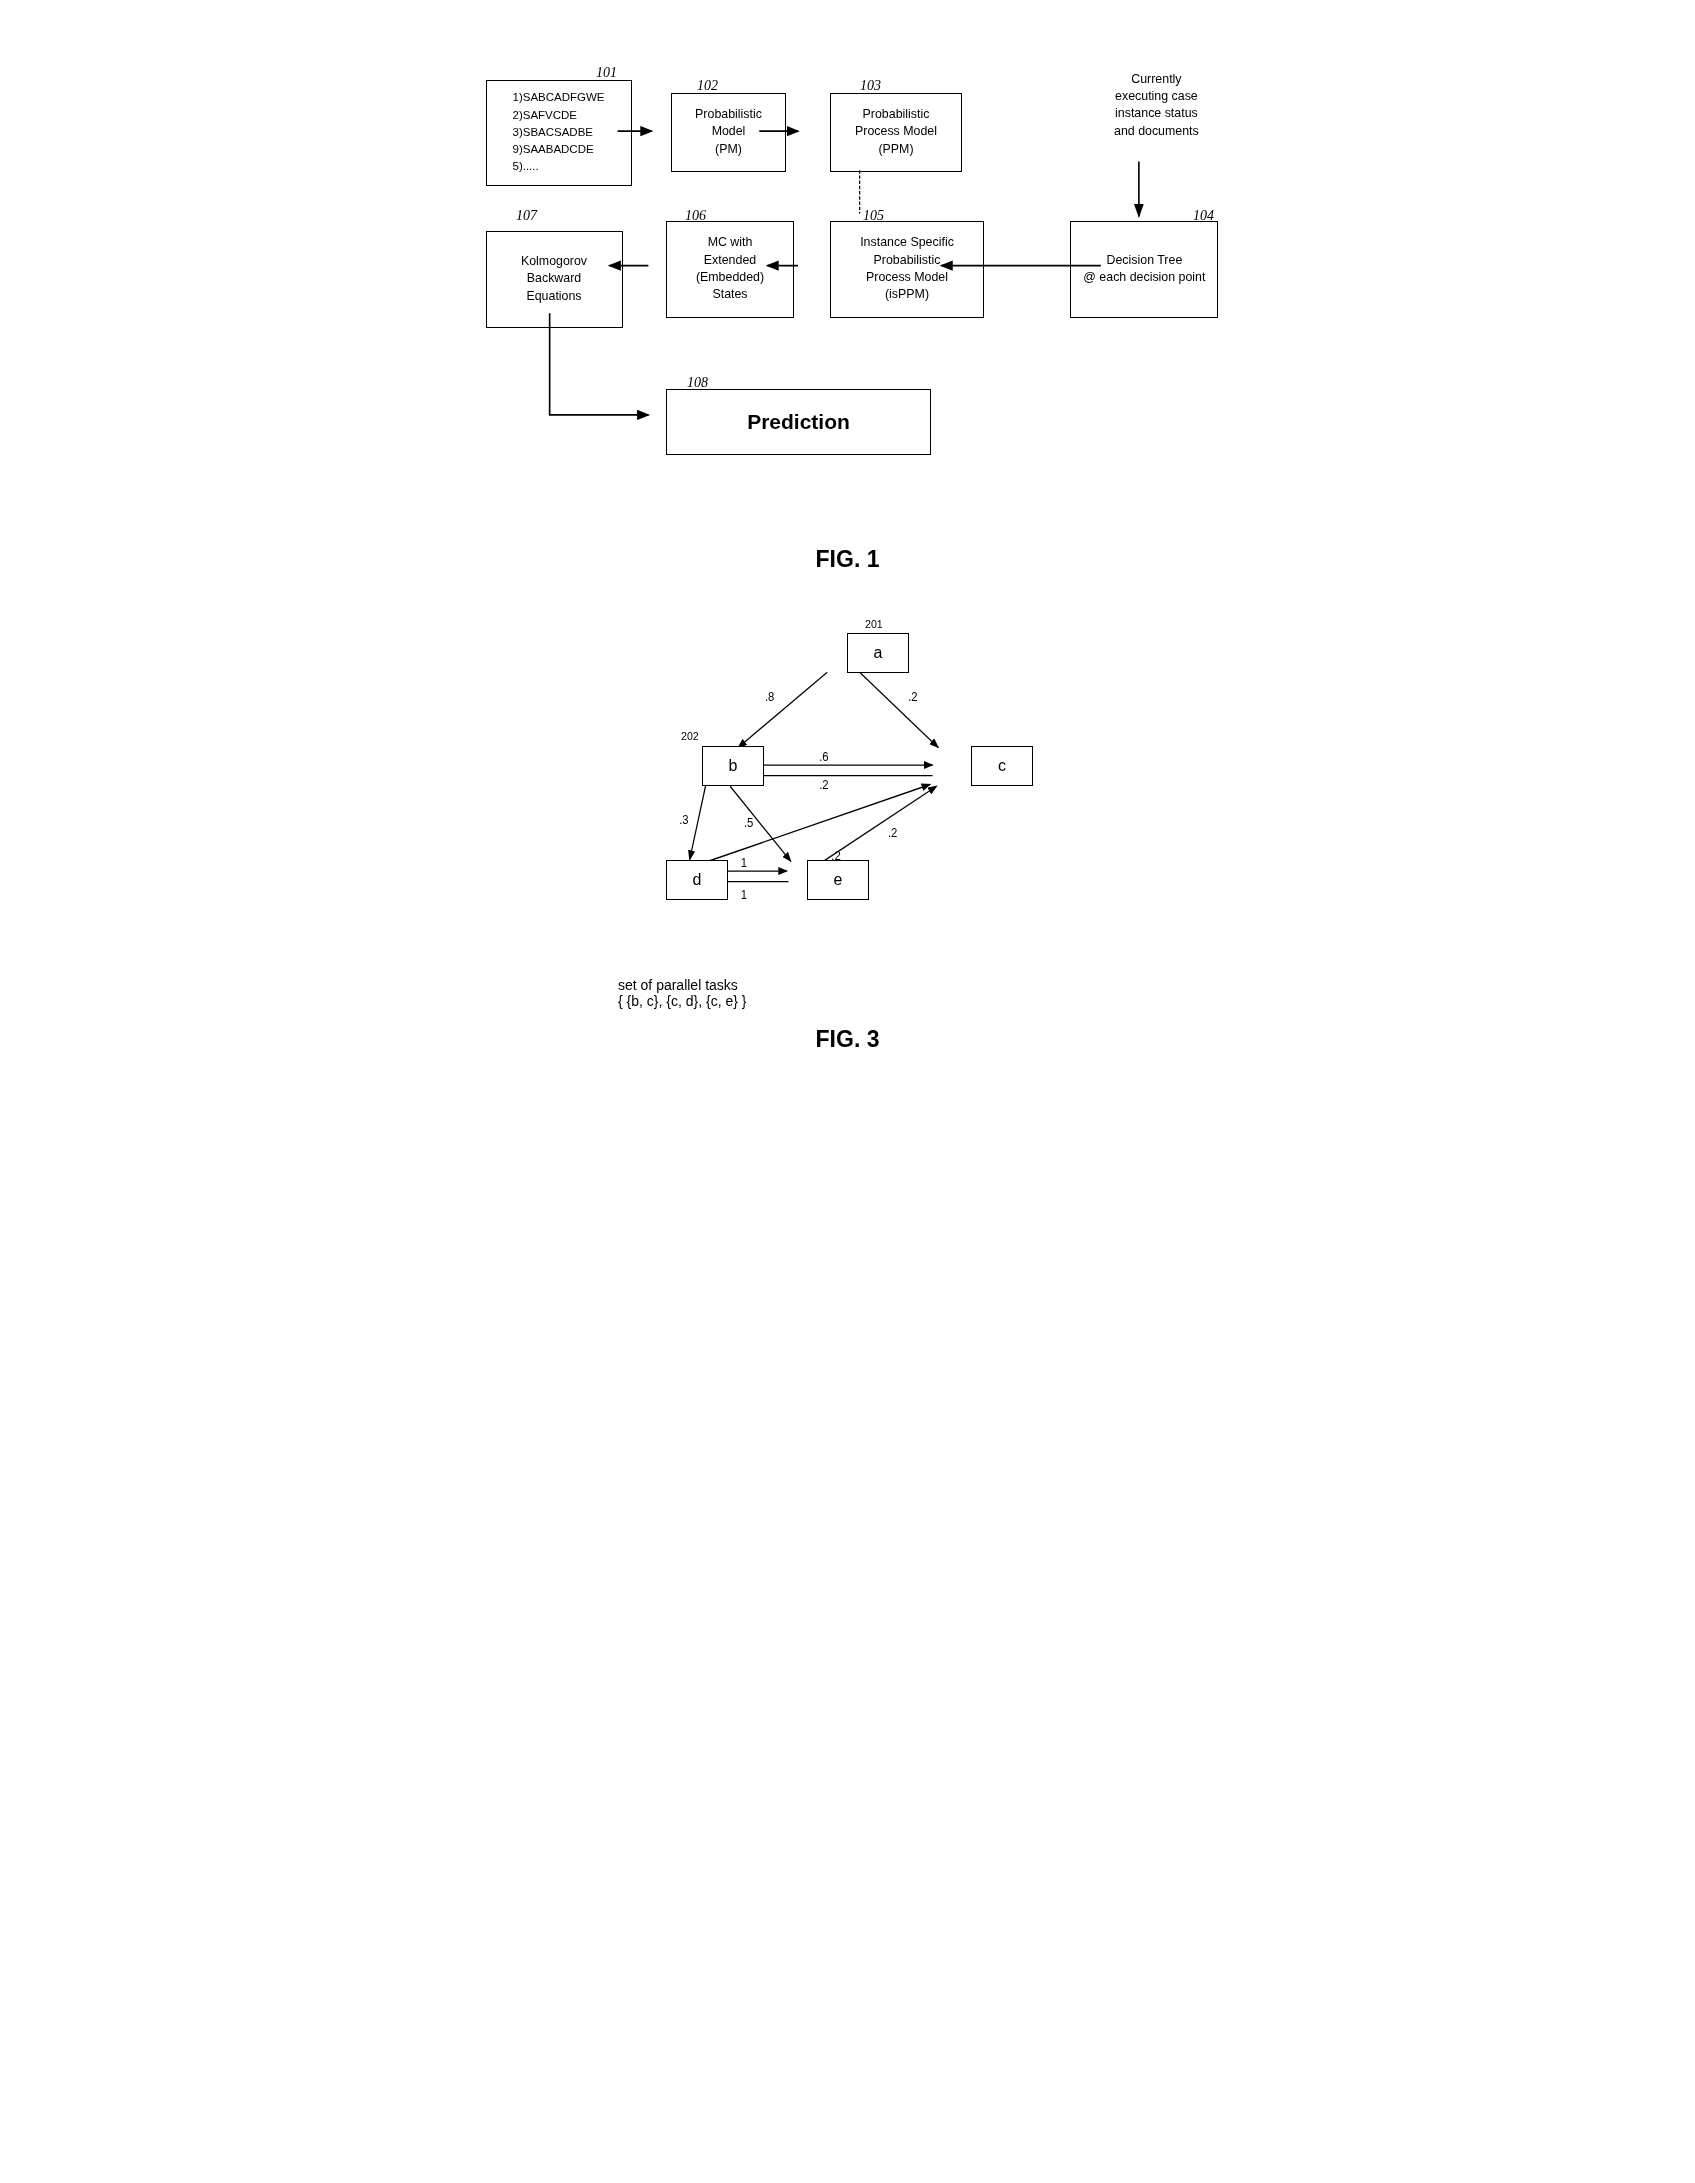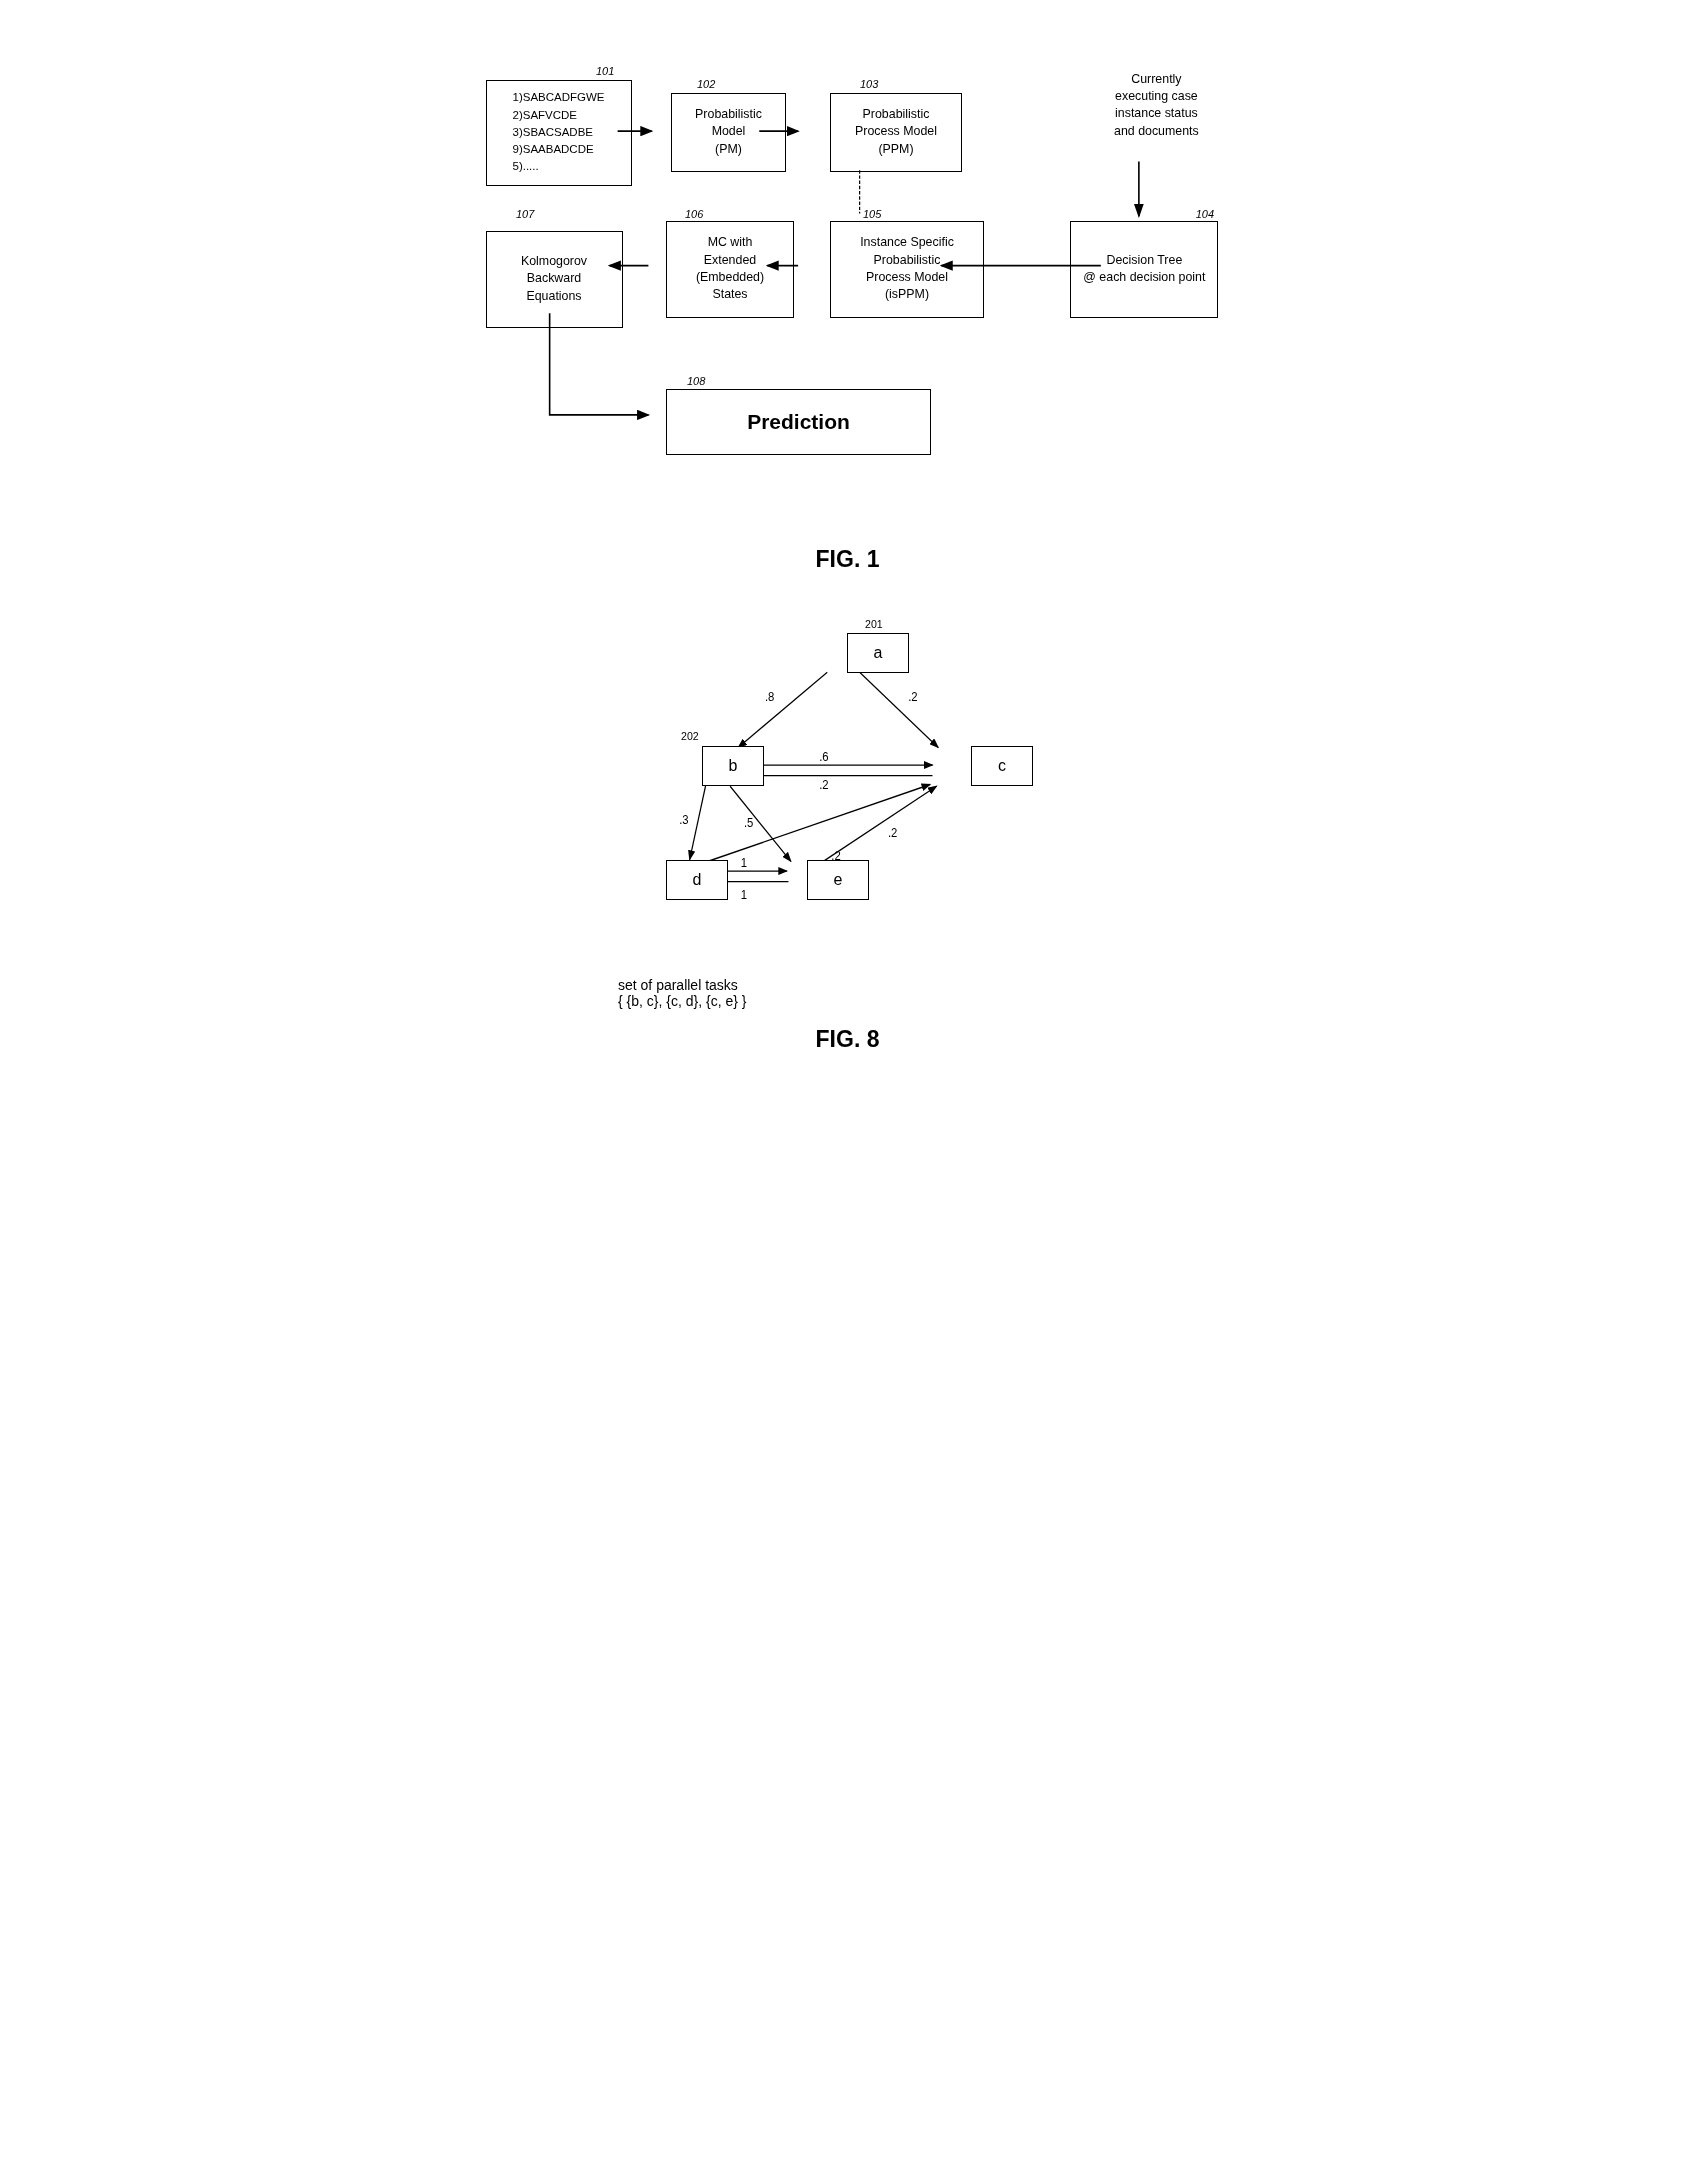--- a/index.html
+++ b/index.html
@@ -32,22 +32,23 @@
       align-items: center;
       justify-content: center;
       text-align: center;
       font-size: 12.4px;
       line-height: 1.4;
       padding: 5.3px;
     }
 
     .label-ref {
       position: absolute;
-      font-size: 11px;
+      font-size: 14px;
       font-style: italic;
+      font-family: Liberation Serif, serif;
     }
 
     
     .box-101 { left: 26.5px; top: 53px; width: 146px; height: 106px; }
     .box-102 { left: 212px; top: 66px; width: 115px; height: 79px; }
     .box-103 { left: 371px; top: 66px; width: 132px; height: 79px; }
     .currently-text {
       position: absolute;
       right: 17.6px;
       top: 44px;
@@ -282,15 +283,15 @@
       <span>e</span>
     </div>
 
   </div>
 
   <div class="fig2-caption-text">
     <div>set of parallel tasks</div>
     <div>{ {b, c}, {c, d}, {c, e} }</div>
   </div>
 
-  <div class="fig2-title">FIG. 8</div>
+  <div class="fig2-title">FIG. 3</div>
 </div>
 
 
 </body></html>

